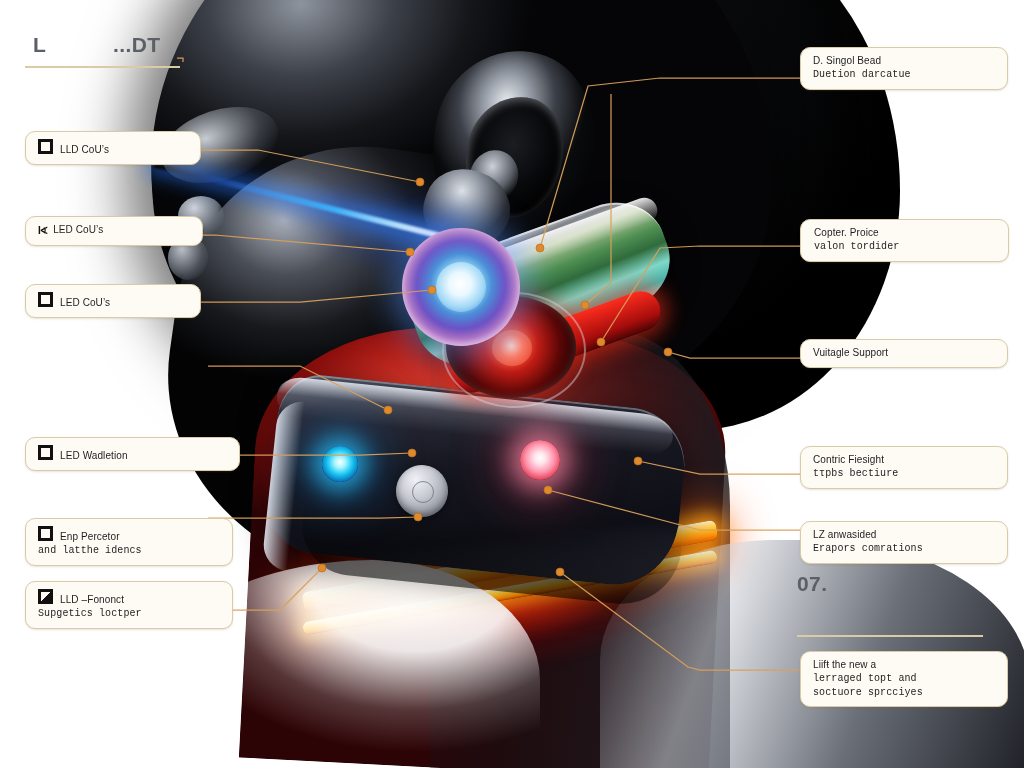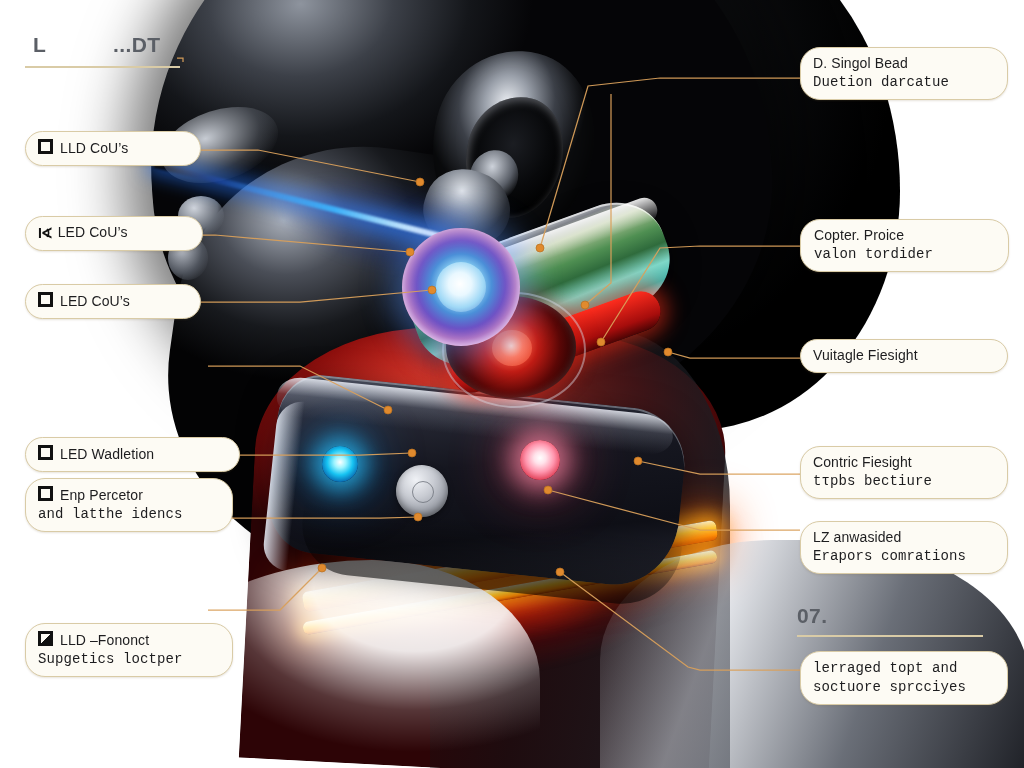--- a/index.html
+++ b/index.html
@@ -258,25 +258,25 @@
   }
 
   
   #leaders{position:absolute;left:0;top:0;width:1024px;height:768px;}
 
   
   .callout{
     position:absolute;
     background:#fdfbf4;
     border:1px solid #d9cba6;
-    border-radius:20px;
+    border-radius:10px;
     box-shadow:0 1px 2px rgba(120,100,60,.18);
     padding:7px 12px;
     color:#1d1d1f;
-    font-size:14px;
+    font-size:10px;
     line-height:1.28;
     letter-spacing:.1px;
     white-space:nowrap;
   }
   .callout .bullet{
     display:inline-block;
     width:11px;height:11px;
     background:#111;
     border:2.5px solid #111;
     margin-right:7px;
@@ -424,55 +424,56 @@
 
   <div class="callout" style="left:25px;top:284px;width:150px;">
     <span class="bullet"></span><span>LED CoU’s</span>
   </div>
 
 
   <div class="callout" style="left:25px;top:437px;width:189px;">
     <span class="bullet"></span><span>LED Wadletion</span>
   </div>
 
-  <div class="callout" style="left:25px;top:478px;width:182px;">
+  <div class="callout" style="left:25px;top:518px;width:182px;">
     <span class="l1"><span class="bullet"></span><span>Enp Percetor</span></span>
     <span class="l2">and latthe idencs</span>
   </div>
 
-  <div class="callout" style="left:25px;top:581px;width:182px;margin-top:42px;">
+  <div class="callout" style="left:25px;top:581px;width:182px;">
     <span class="l1"><span class="bullet half"></span><span>LLD –Fononct</span></span>
     <span class="l2">Supgetics loctper</span>
   </div>
 
   <div class="callout" style="left:800px;top:47px;width:182px;">
     <span class="l1">D. Singol Bead</span>
     <span class="l2">Duetion darcatue</span>
   </div>
 
   <div class="callout" style="left:800px;top:219px;width:182px;padding-left:13px;">
     <span class="l1">Copter. Proice</span>
     <span class="l2">valon tordider</span>
   </div>
 
   <div class="callout" style="left:800px;top:339px;width:182px;">
-    <span class="l1">Vuitagle Fiesight</span>
+    <span class="l1">Vuitagle Support</span>
   </div>
 
   <div class="callout" style="left:800px;top:521px;width:182px;">
     <span class="l1">LZ anwasided</span>
     <span class="l2">Erapors comrations</span>
   </div>
 
   <div class="callout" style="left:800px;top:446px;width:182px;">
     <span class="l1">Contric Fiesight</span>
     <span class="l2">tτpbs bectiure</span>
   </div>
 
-  <div class="sec-head" style="left:797px;top:604px;">07.</div>
+  <div class="sec-head" style="left:797px;top:572px;">07.</div>
   <div class="sec-rule" style="left:797px;top:635px;width:186px;"></div>
 
   <div class="callout" style="left:800px;top:651px;width:182px;">
+    <span class="l1">Liifŧ the new a</span>
     <span class="l2">lerraged topt and</span>
     <span class="l2">soctuore sprcciyes</span>
   </div>
 
 </div>
 
 </body></html>

